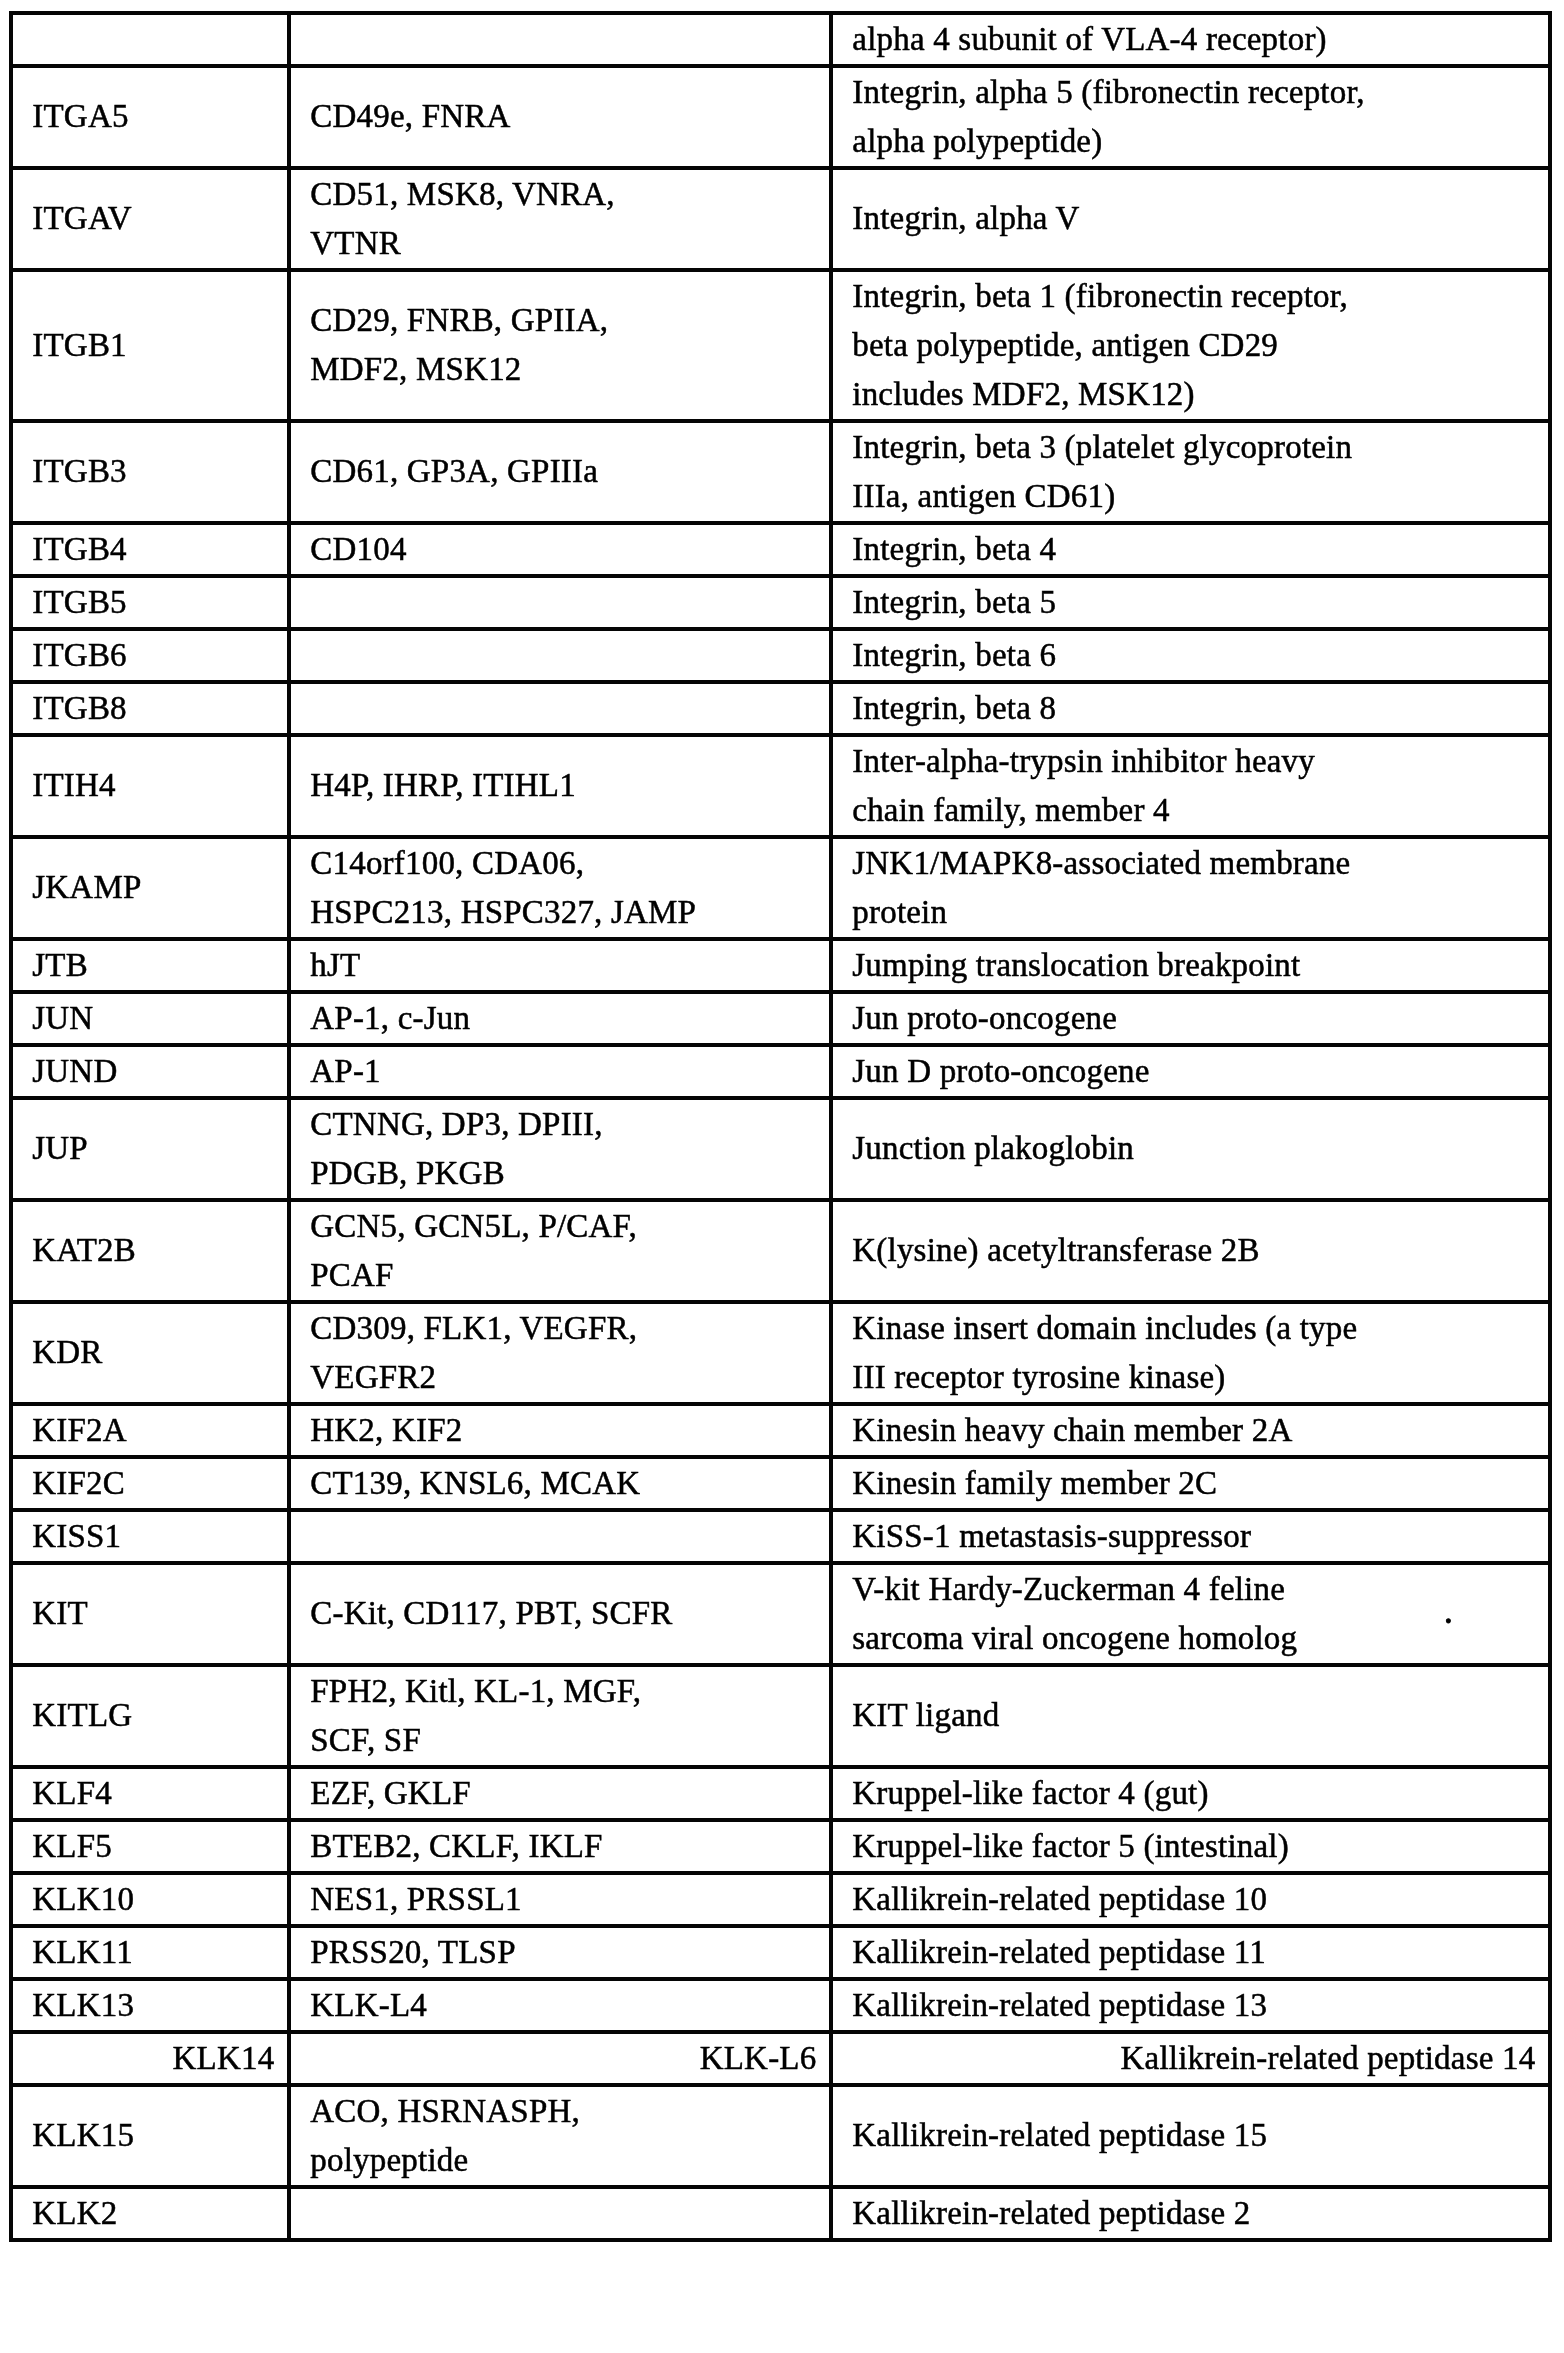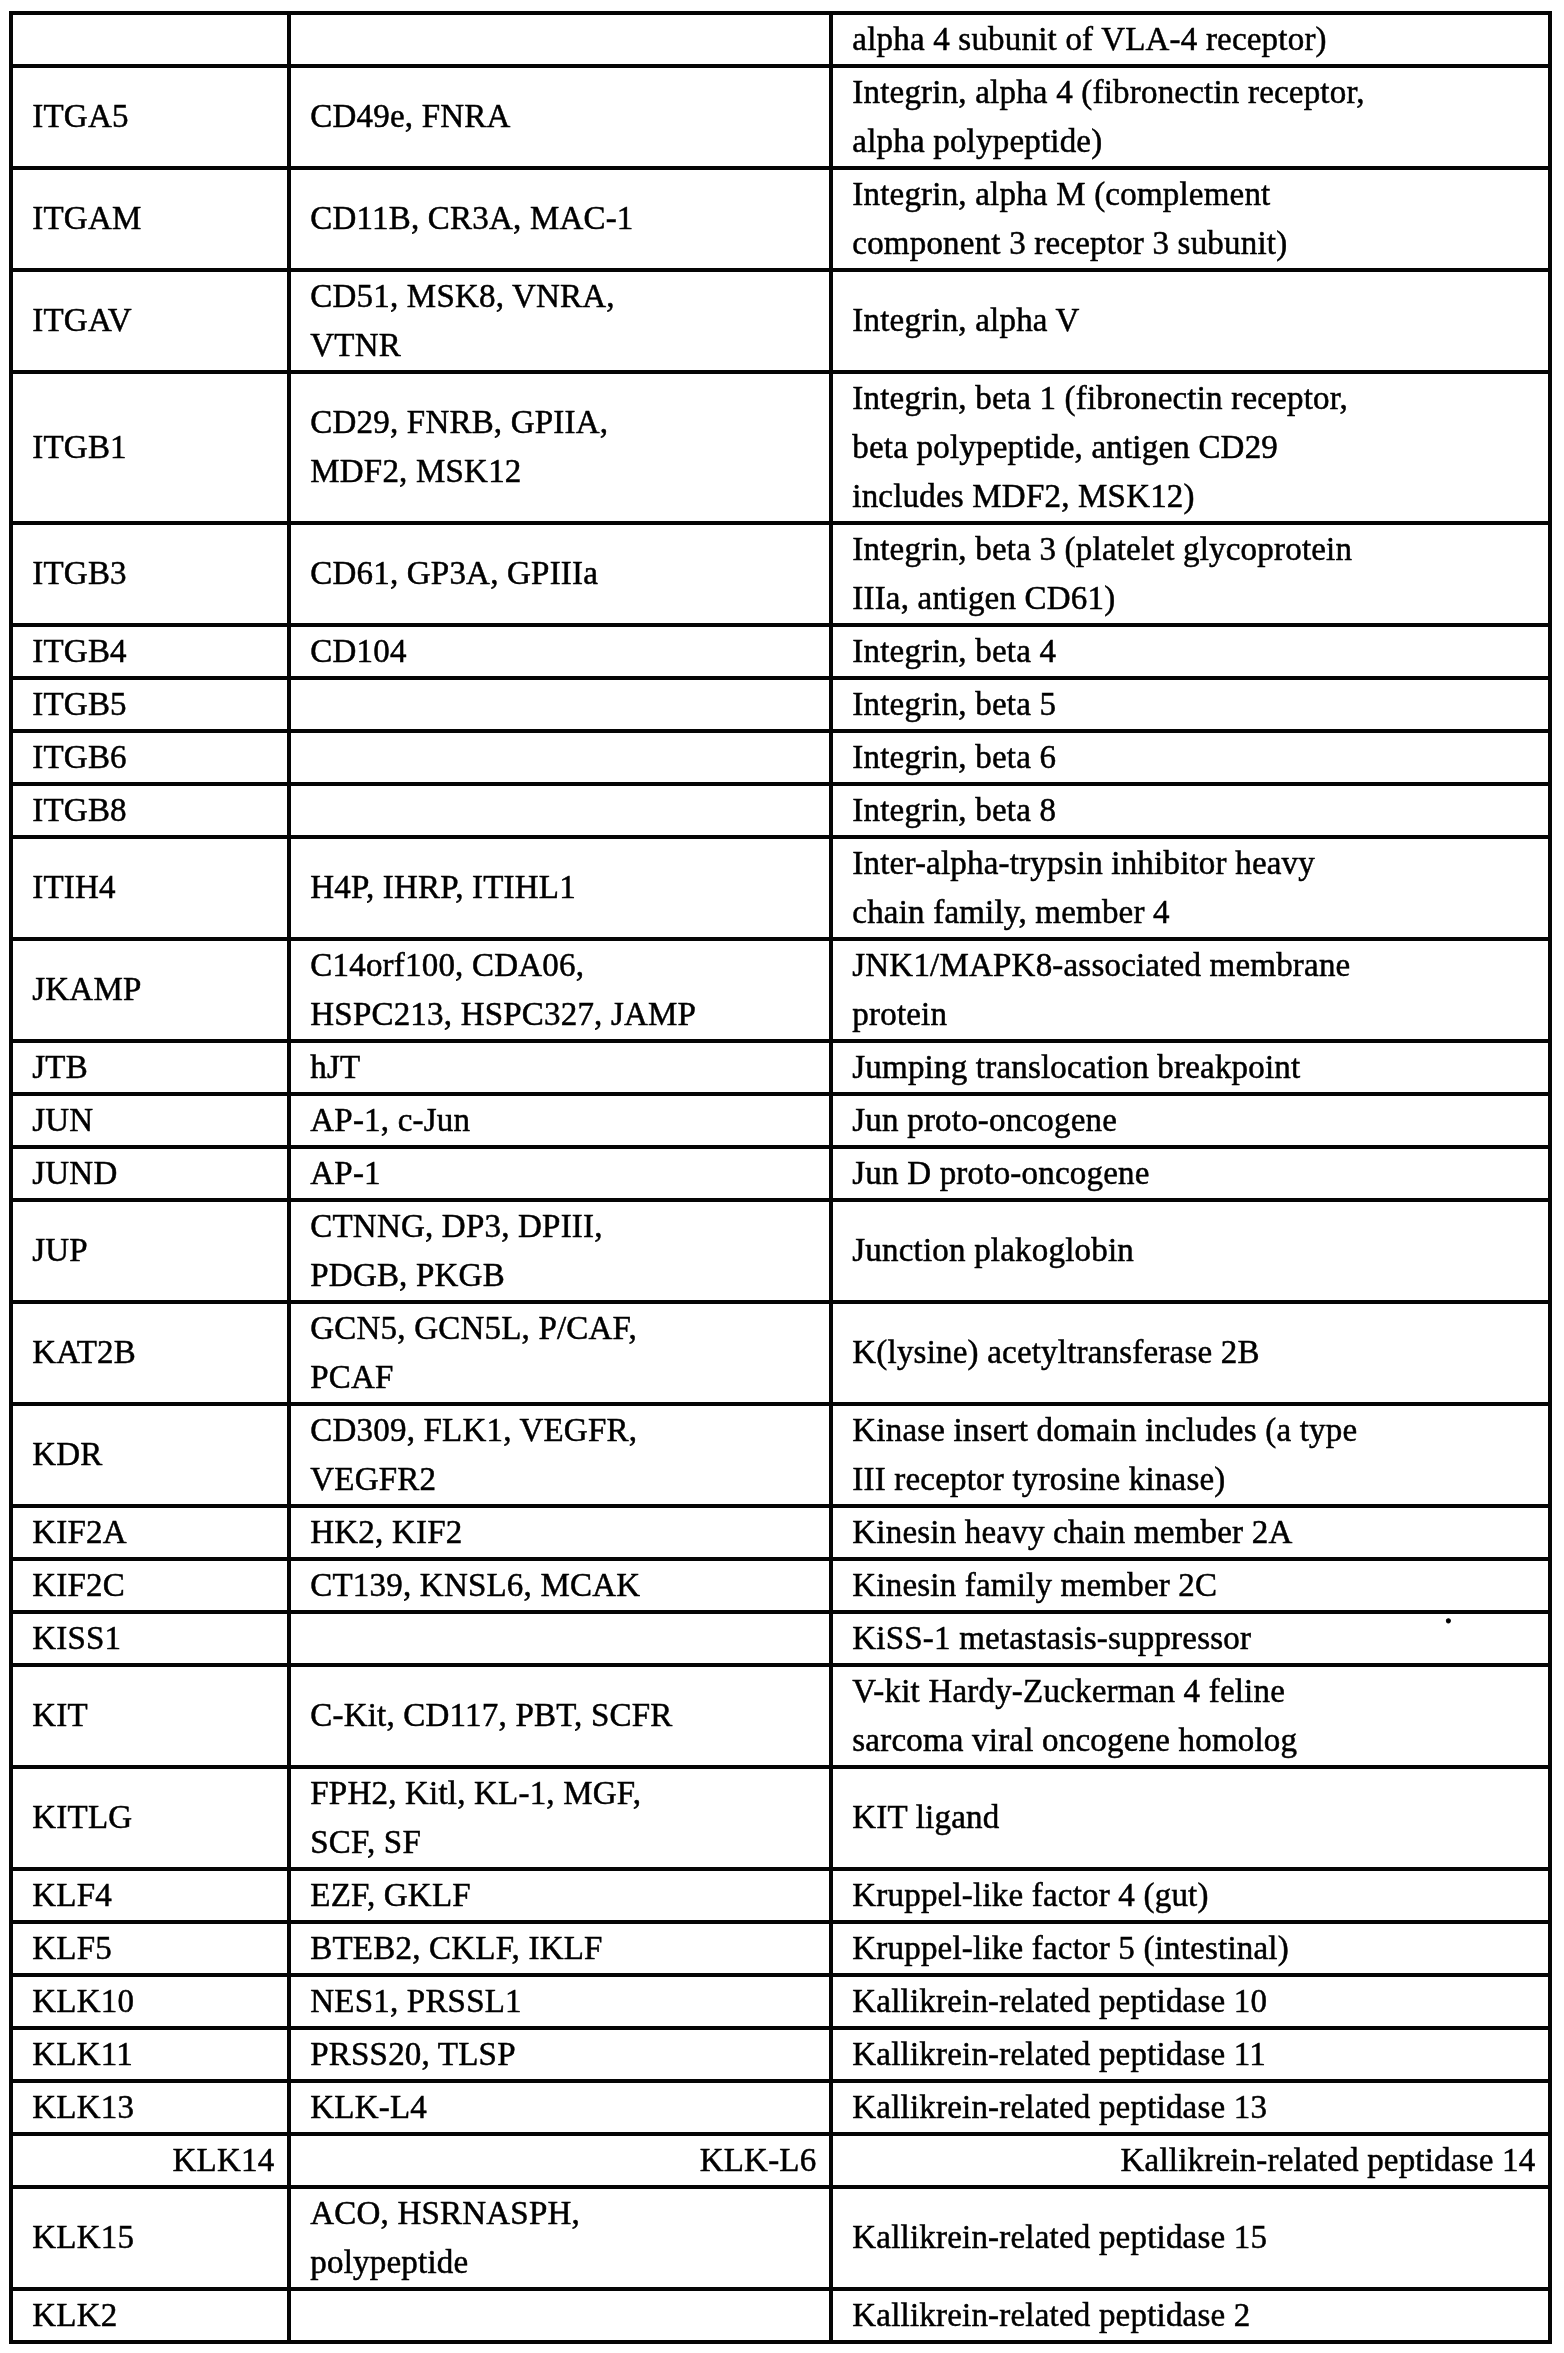--- a/index.html
+++ b/index.html
@@ -52,28 +52,22 @@
     </colgroup>
     <tbody id="gene-tbody">
         <tr style="height: 50px;">
           <td></td>
           <td></td>
           <td>alpha 4 subunit of VLA-4 receptor)</td>
         </tr>
         <tr style="height: 100px;">
           <td>ITGA5</td>
           <td>CD49e, FNRA</td>
-          <td>Integrin, alpha 4 (fibronectin receptor,
+          <td>Integrin, alpha 5 (fibronectin receptor,
 alpha polypeptide)</td>
-        </tr>
-        <tr style="height: 98px;">
-          <td>ITGAM</td>
-          <td>CD11B, CR3A, MAC-1</td>
-          <td>Integrin, alpha M (complement
-component 3 receptor 3 subunit)</td>
         </tr>
         <tr style="height: 98px;">
           <td>ITGAV</td>
           <td>CD51, MSK8, VNRA,
 VTNR</td>
           <td>Integrin, alpha V</td>
         </tr>
         <tr style="height: 149px;">
           <td>ITGB1</td>
           <td>CD29, FNRB, GPIIA,

